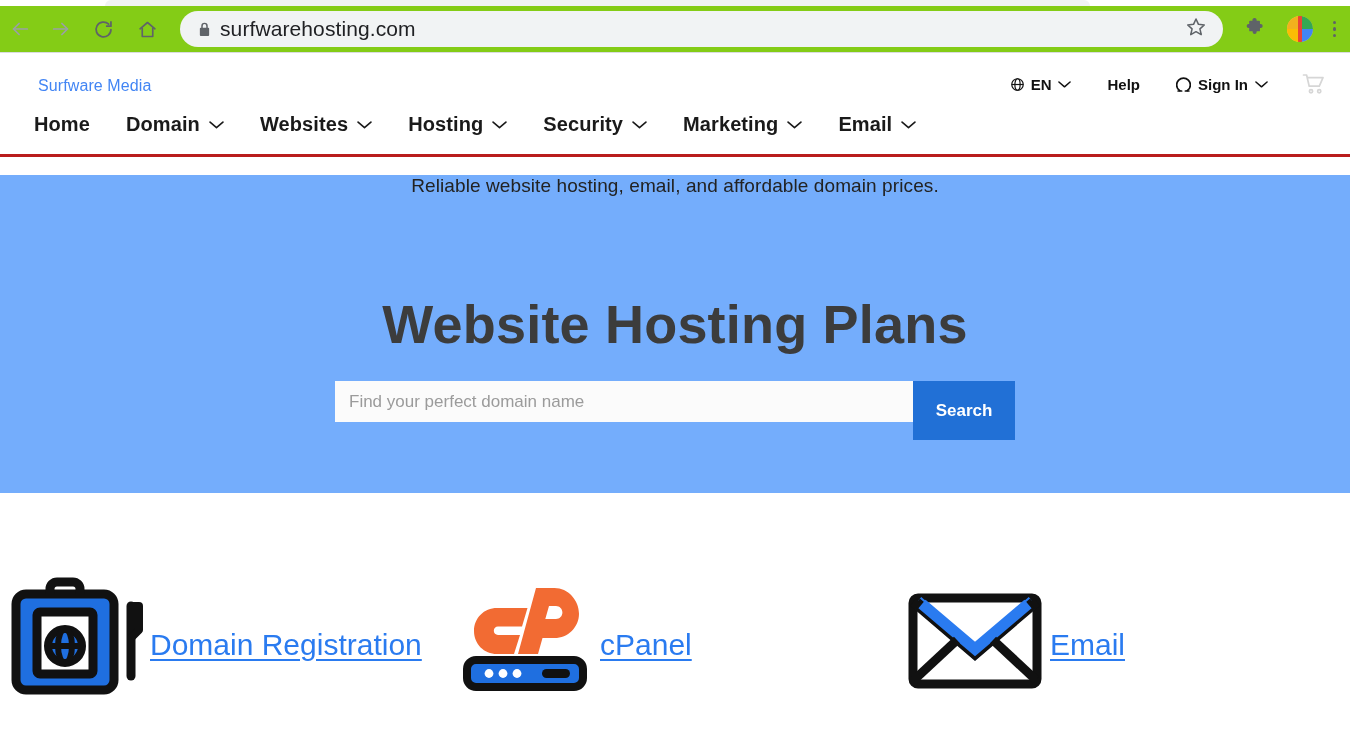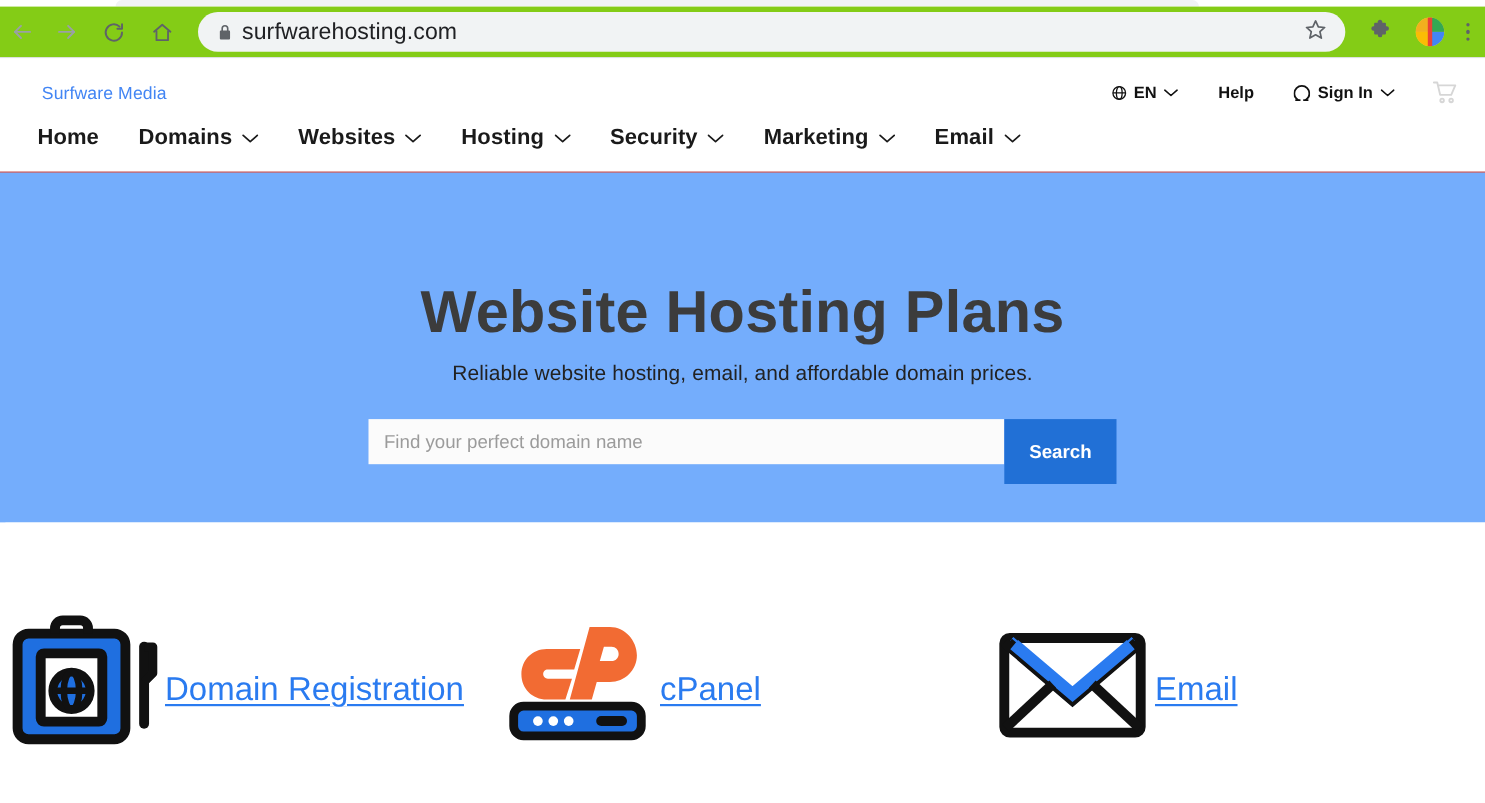--- a/index.html
+++ b/index.html
@@ -138,21 +138,21 @@
   #cart-button { margin-left: 34px; color:#d8d8d8; display:flex; align-items:center; }
   .chev { margin-left: 7px; display:flex; align-items:center; }
 
   
   #main-nav {
     height: 62px;
     display: flex;
     align-items: center;
     padding-left: 34px;
     gap: 0;
-    border-bottom: 1px solid #b91c1c;
+    border-bottom: 3px solid #b91c1c;
   }
   .nav-item {
     display: flex;
     align-items: center;
     font-size: 20px;
     font-weight: bold;
     color: #1a1a1a;
     margin-right: 36px;
     white-space: nowrap;
     letter-spacing: .1px;
@@ -371,21 +371,21 @@
       </div>
 
     </div>
   </div>
 
   <div id="main-nav">
     <div class="nav-item">
       <span>Home</span>
     </div>
     <div class="nav-item">
-      <span>Domains</span>
+      <span>Domain</span>
       <span class="chev">
         <svg width="15" height="10" viewBox="0 0 14 9" fill="none" stroke="#1a1a1a" stroke-width="1.5" stroke-linecap="round" stroke-linejoin="round">
             <polyline points="1,1.8 7,7 13,1.8"></polyline>
           </svg>
       </span>
     </div>
     <div class="nav-item">
       <span>Websites</span>
       <span class="chev">
         <svg width="15" height="10" viewBox="0 0 14 9" fill="none" stroke="#1a1a1a" stroke-width="1.5" stroke-linecap="round" stroke-linejoin="round">
@@ -421,22 +421,22 @@
       <span>Email</span>
       <span class="chev">
         <svg width="15" height="10" viewBox="0 0 14 9" fill="none" stroke="#1a1a1a" stroke-width="1.5" stroke-linecap="round" stroke-linejoin="round">
             <polyline points="1,1.8 7,7 13,1.8"></polyline>
           </svg>
       </span>
     </div>
   </div>
 
   <div id="hero">
+    <div id="hero-subtitle">Reliable website hosting, email, and affordable domain prices.</div>
     <div id="hero-title">Website Hosting Plans</div>
-    <div id="hero-subtitle">Reliable website hosting, email, and affordable domain prices.</div>
     <div id="search-row">
       <input id="domain-search-input" type="text" placeholder="Find your perfect domain name" style="">
       <button id="search-button">Search</button>
     </div>
     <div id="hero-left-edge"></div>
   </div>
 
   <div id="features">
 
     <div class="feature-card">

